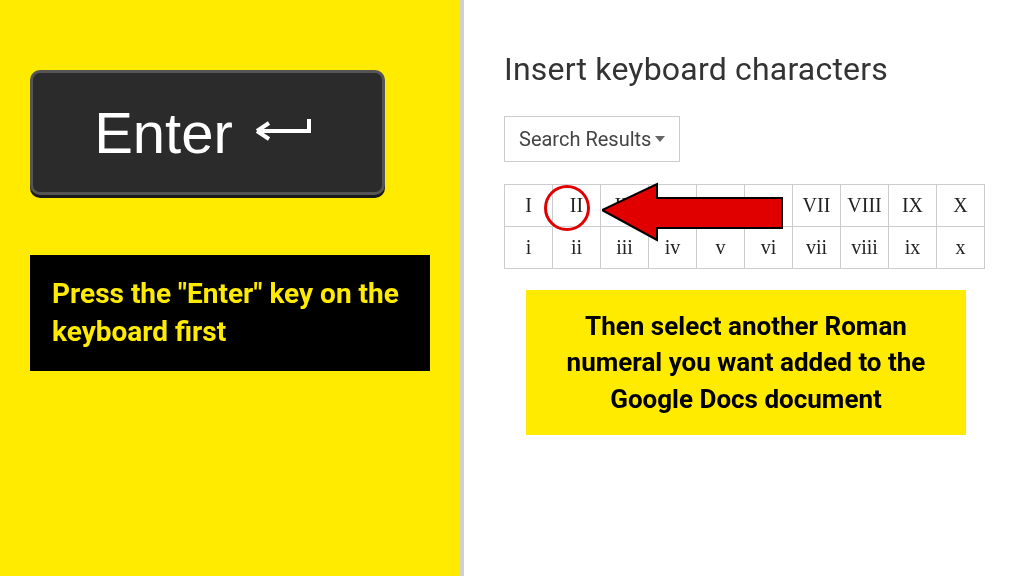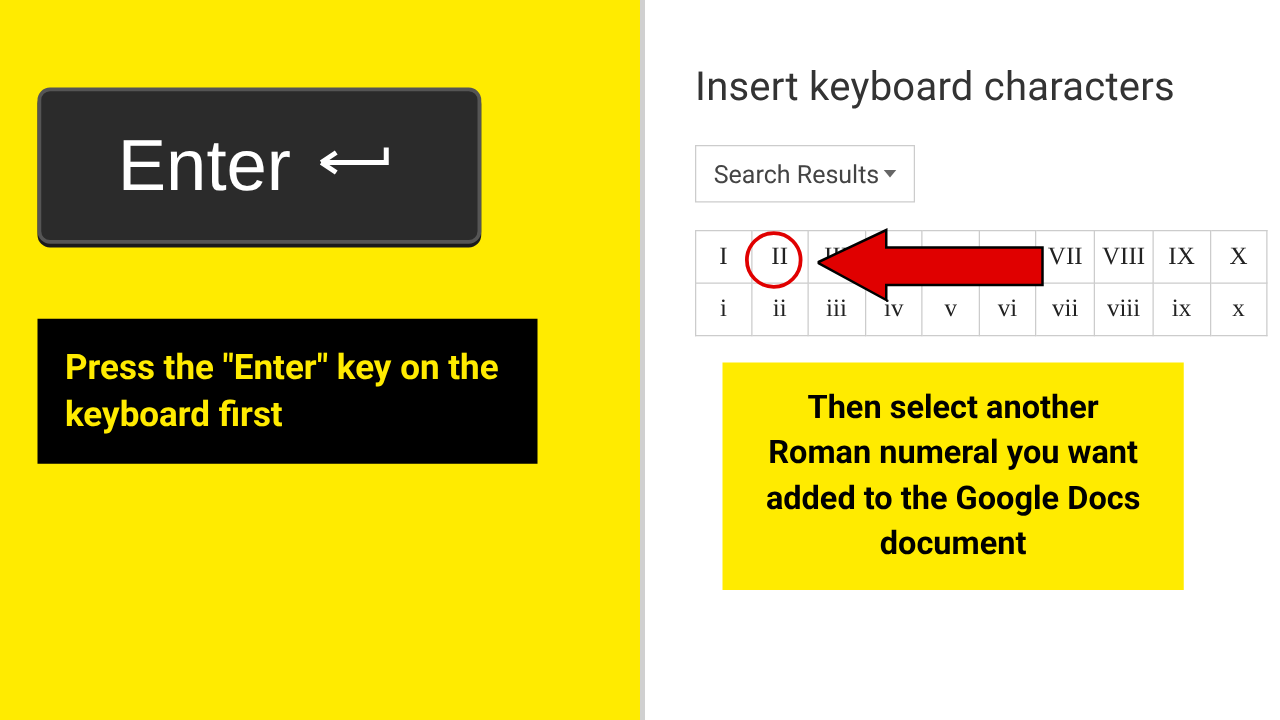--- a/index.html
+++ b/index.html
@@ -4,21 +4,21 @@
   <style>
     * { margin: 0; padding: 0; box-sizing: border-box; }
     body {
       width: 1024px;
       height: 576px;
       font-family: -apple-system, Roboto, Arial, sans-serif;
       display: flex;
       background: #fff;
     }
     .left-panel {
-      width: 512px;
+      width: 460px;
       height: 100%;
       background: #FFEB00;
       padding: 70px 30px 0 30px;
     }
     .enter-key {
       width: 355px;
       height: 125px;
       background: #2b2b2b;
       border: 3px solid #555;
       border-radius: 10px;
@@ -114,21 +114,21 @@
     .red-arrow {
       position: absolute;
       left: 138px;
       top: 178px;
       pointer-events: none;
     }
     .instruction-box-right {
       position: absolute;
       left: 62px;
       top: 290px;
-      width: 369px;
+      width: 440px;
       background: #FFEB00;
       padding: 18px 24px;
       text-align: center;
     }
     .instruction-box-right span {
       color: #000;
       font-size: 26px;
       font-weight: 700;
       line-height: 1.4;
     }

